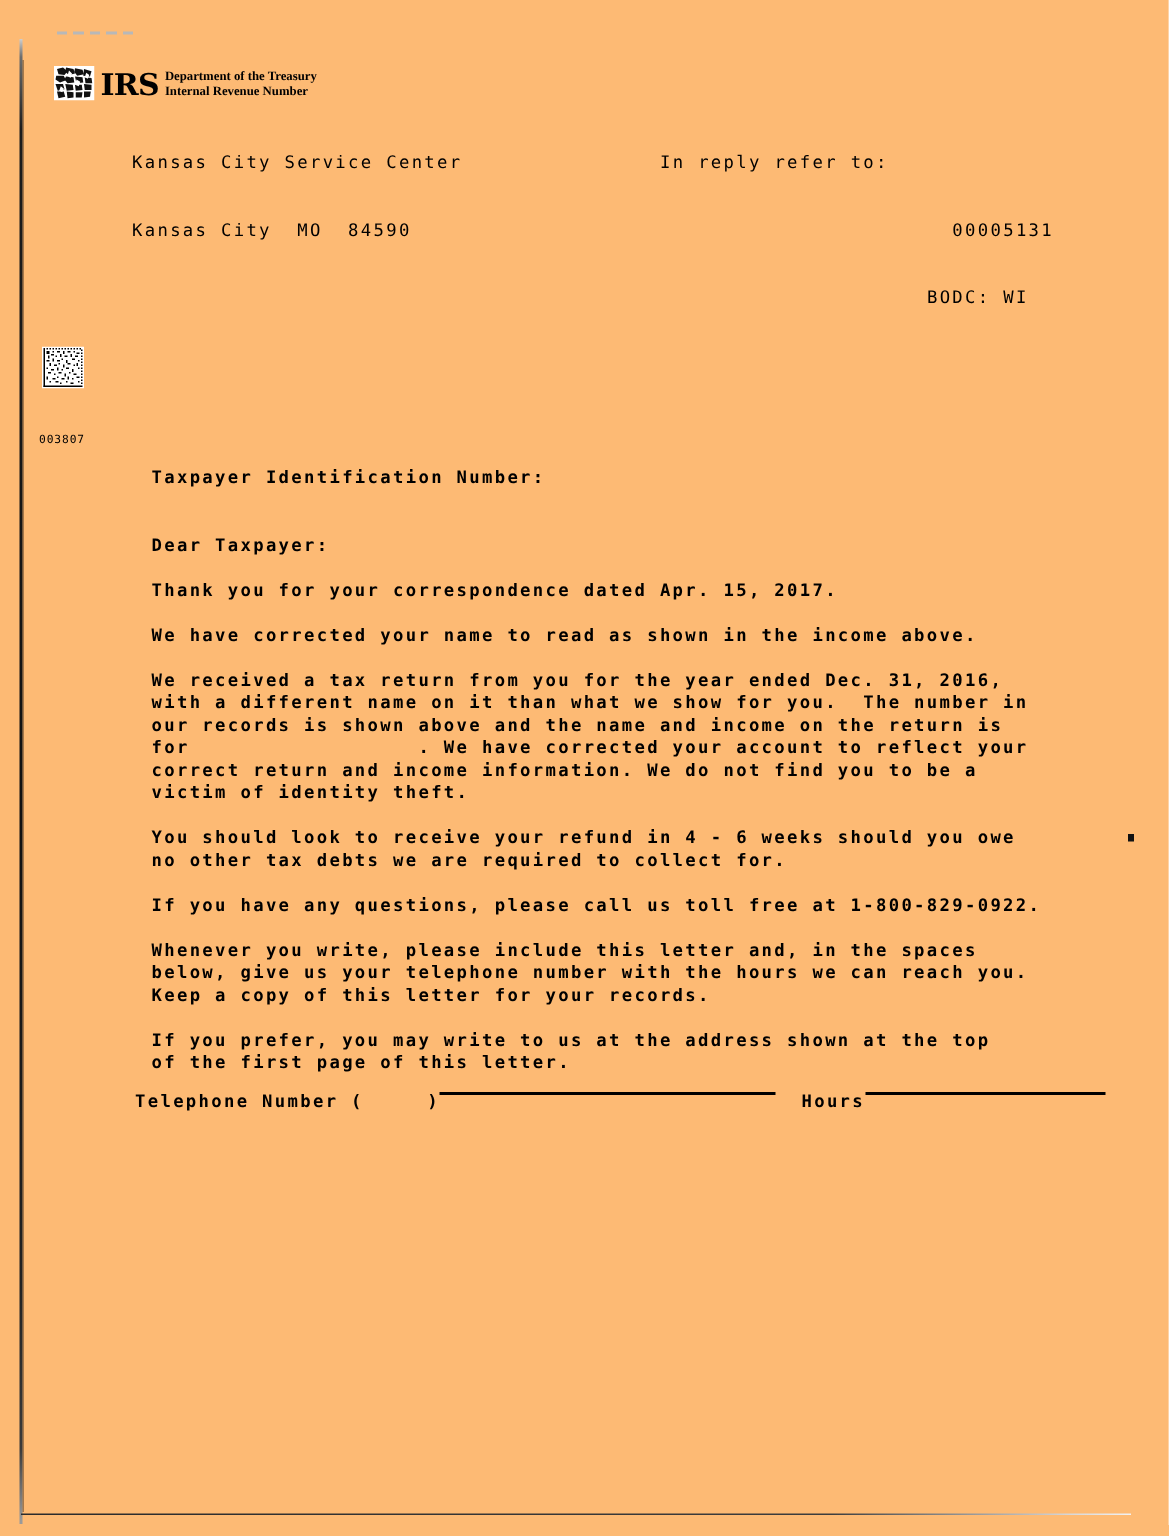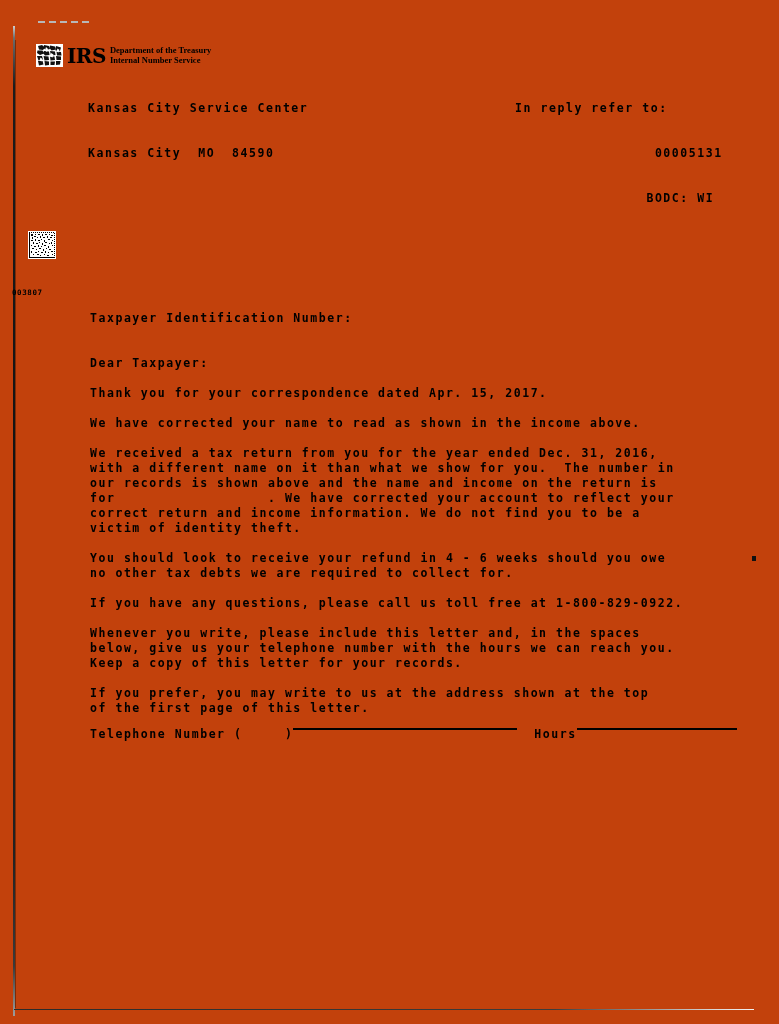--- a/index.html
+++ b/index.html
@@ -12,21 +12,21 @@
     height: 1024px;
     position: relative;
     overflow: hidden;
     font-family: "DejaVu Sans Mono", monospace;
     color: #000000;
   }
 
   #page {
     position: absolute;
     inset: 0;
-    background: #c2410c;
+    background: #fdba74;
   }
 
   
   .scan-edge-left {
     position: absolute;
     left: 13px;
     top: 26px;
     width: 2px;
     height: 990px;
     background: linear-gradient(to bottom,
@@ -94,54 +94,54 @@
     font-family: Liberation Serif, serif;
     font-weight: bold;
     font-size: 8.5px;
     line-height: 9.5px;
   }
 
   
   .tw {
     position: absolute;
     font-family: "DejaVu Sans Mono", monospace;
-    font-weight: bold;
+    font-weight: normal;
     font-size: 11.5px;
     line-height: 15px;
     letter-spacing: 1.55px;
     white-space: pre;
   }
 
   .addr-block { left: 88px; top: 71px; }
-  .ref-block  { left: 460px; top: 71px; text-align: center; }
+  .ref-block  { left: 440px; top: 71px; }
 
   .ref-line { white-space: pre; }
 
   
   .barcode {
     position: absolute;
     left: 28px;
     top: 231px;
     width: 28px;
     height: 28px;
   }
   .barcode-num {
     position: absolute;
-    left: 12px;
+    left: 26px;
     top: 288px;
     font-family: "DejaVu Sans Mono", monospace;
-    font-weight: bold;
+    font-weight: normal;
     font-size: 7.5px;
     letter-spacing: 0.6px;
     white-space: pre;
   }
 
   .body-block {
     position: absolute;
-    left: 90px;
+    left: 101px;
     top: 311px;
     width: 660px;
   }
   .para {
     font-family: "DejaVu Sans Mono", monospace;
     font-weight: bold;
     font-size: 11.5px;
     line-height: 15px;
     letter-spacing: 1.55px;
     white-space: pre-wrap;
@@ -207,21 +207,21 @@
       <g fill="#ffffff">
         <path d="M20 6 L24 10 L22 16 L18 13 Z"></path>
         <path d="M30 18 L35 21 L33 27 L28 25 Z"></path>
         <path d="M9 27 L13 30 L11 35 L7 33 Z"></path>
         <path d="M43 9 L47 12 L45 17 L41 15 Z"></path>
       </g>
     </svg>
     <div class="logo-irs">IRS</div>
     <div>
       <div class="logo-dept">Department of the Treasury</div>
-      <div class="logo-dept">Internal Number Service</div>
+      <div class="logo-dept">Internal Revenue Number</div>
     </div>
   </div>
 
   <div class="tw addr-block">
     <div>Kansas City Service Center</div>
     <div>Kansas City  MO  84590</div>
   </div>
 
   <div class="tw ref-block">
     <div class="ref-line">In reply refer to:</div>

